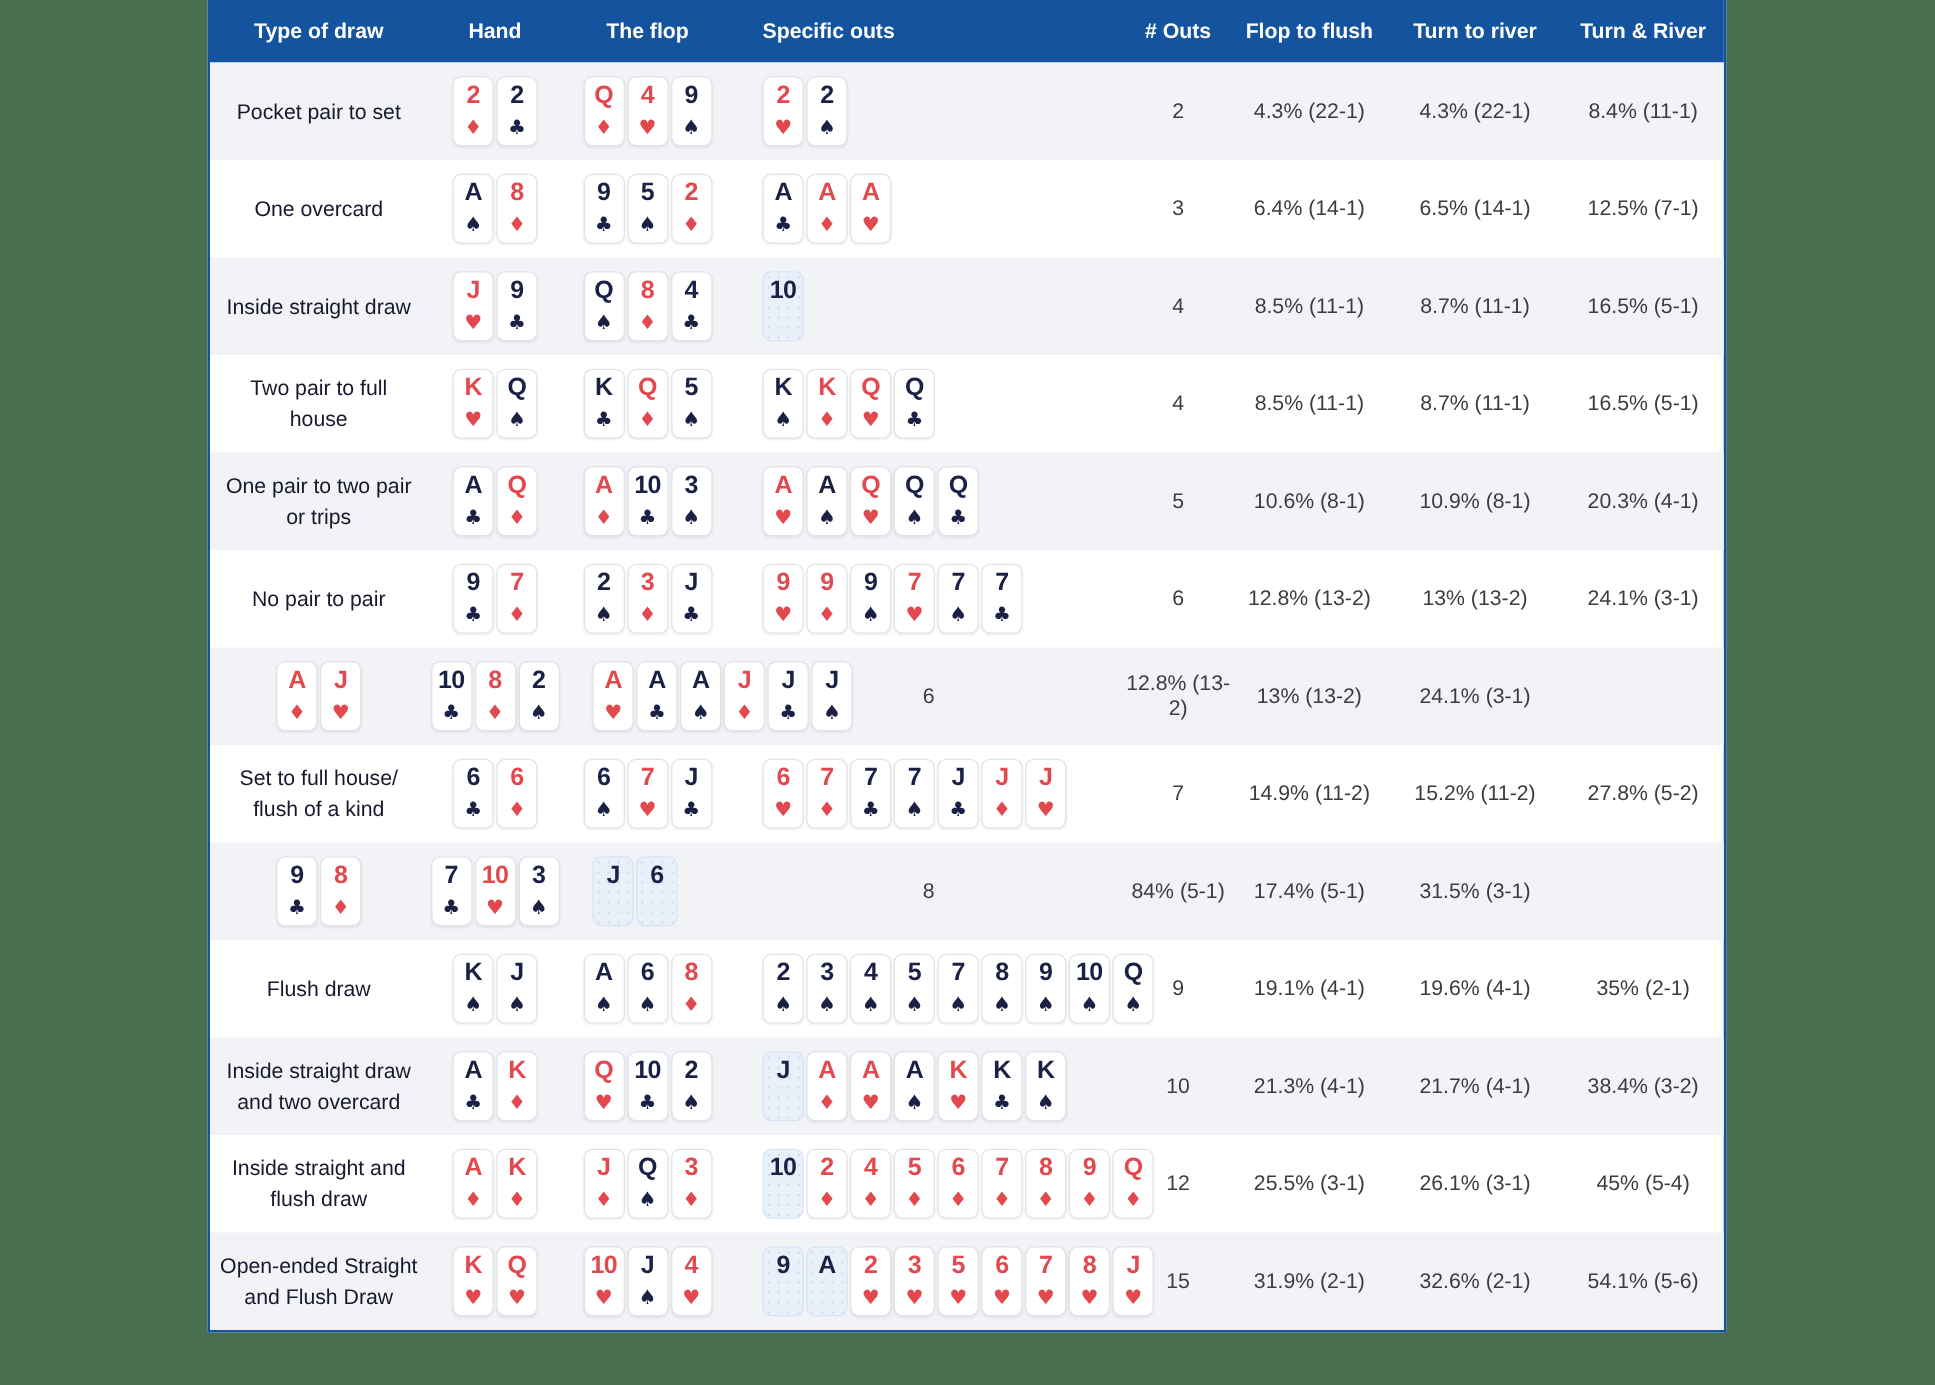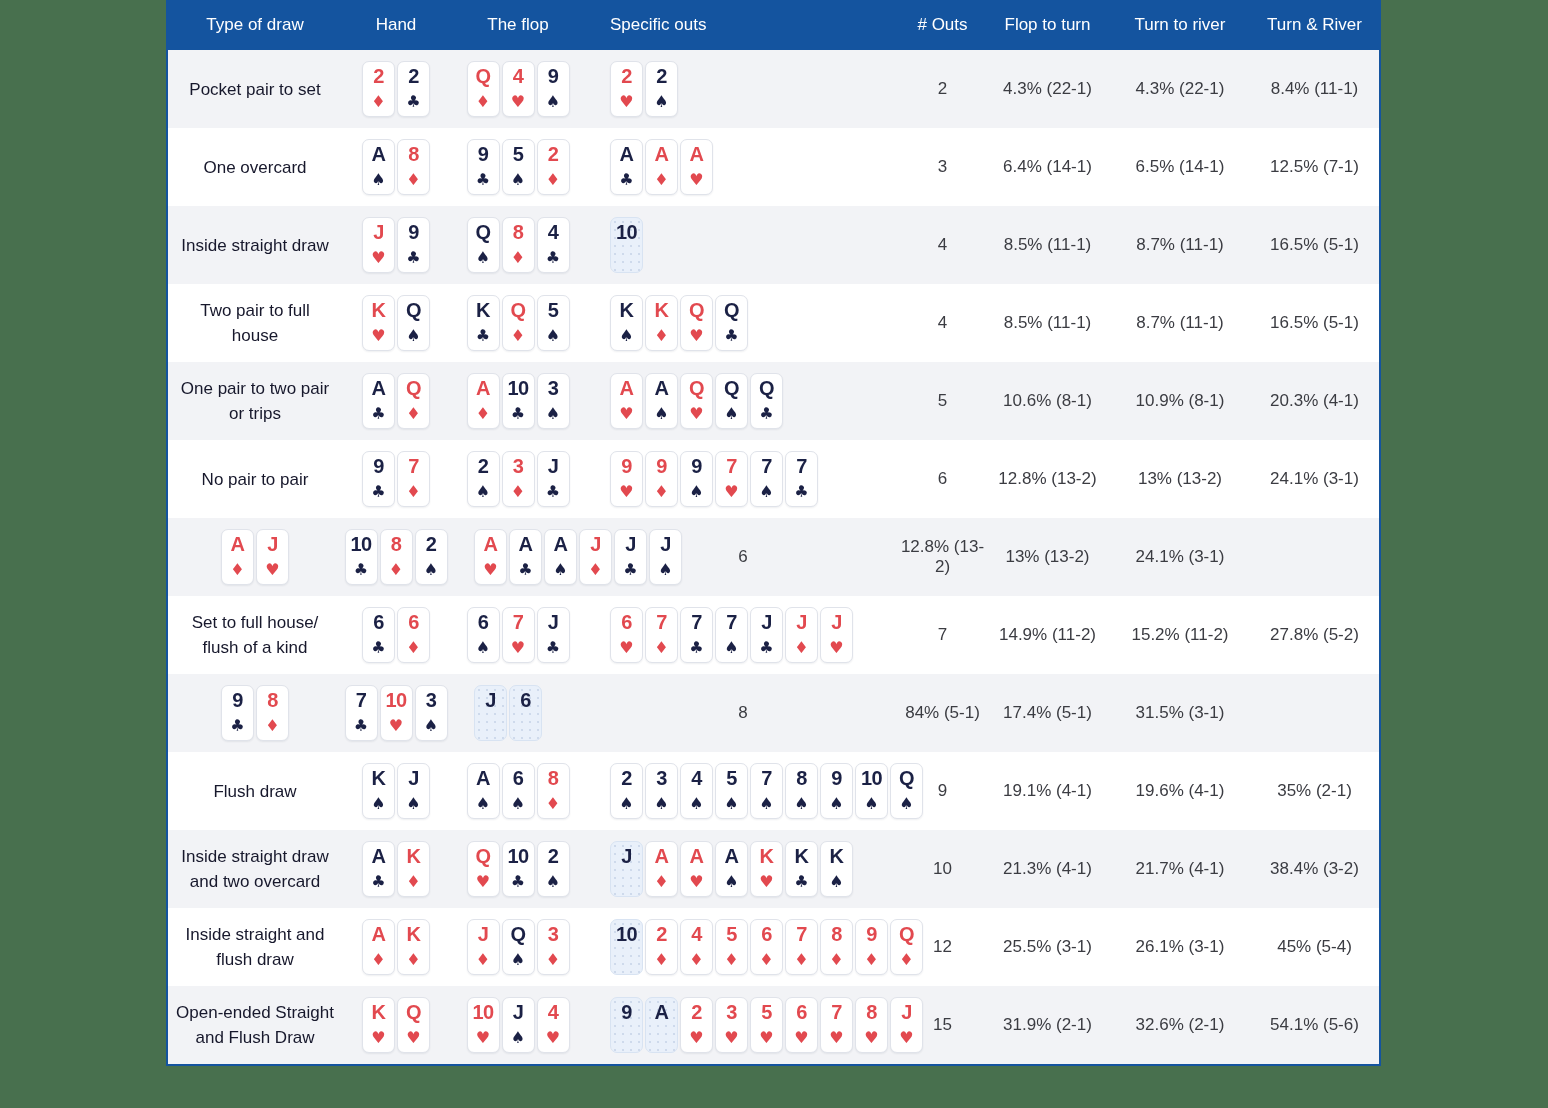--- a/index.html
+++ b/index.html
@@ -30,21 +30,21 @@
   .cols{
     display:grid;
     grid-template-columns:174px 108px 136px 314px 85px 125px 140px auto;
     align-items:center;
   }
   .thead{
     background:var(--header-bg);
     height:50px;
   }
   .h{
-    color:#fff;font-weight:400;font-size:17px;text-align:center;line-height:1.1;
+    color:#fff;font-weight:700;font-size:17px;text-align:center;line-height:1.1;
   }
   .h.left{text-align:left;padding-left:24px;}
   .row{min-height:78px;}
   .row.stripe{background:var(--stripe);}
   .cell-type{
     text-align:center;font-weight:400;font-size:17px;line-height:25px;
     color:var(--label-color);padding:10px 8px;
   }
   .cell-cards{display:flex;justify-content:center;}
   .cell-outs{display:flex;justify-content:flex-start;padding-left:24px;}
@@ -71,21 +71,21 @@
 </head>
 <body>
 
 <div class="table-wrap">
   <div class="cols thead">
     <div class="h">Type of draw</div>
     <div class="h">Hand</div>
     <div class="h">The flop</div>
     <div class="h left">Specific outs</div>
     <div class="h"># Outs</div>
-    <div class="h">Flop to turn</div>
+    <div class="h">Flop to flush</div>
     <div class="h">Turn to river</div>
     <div class="h">Turn &amp; River</div>
   </div>
   <div>
   <div class="cols row stripe">
     <div class="cell-type">Pocket pair to set</div>
     <div class="cell-cards">
           <div class="cards">
             <div class="card">
               <div class="rank red">2</div>

